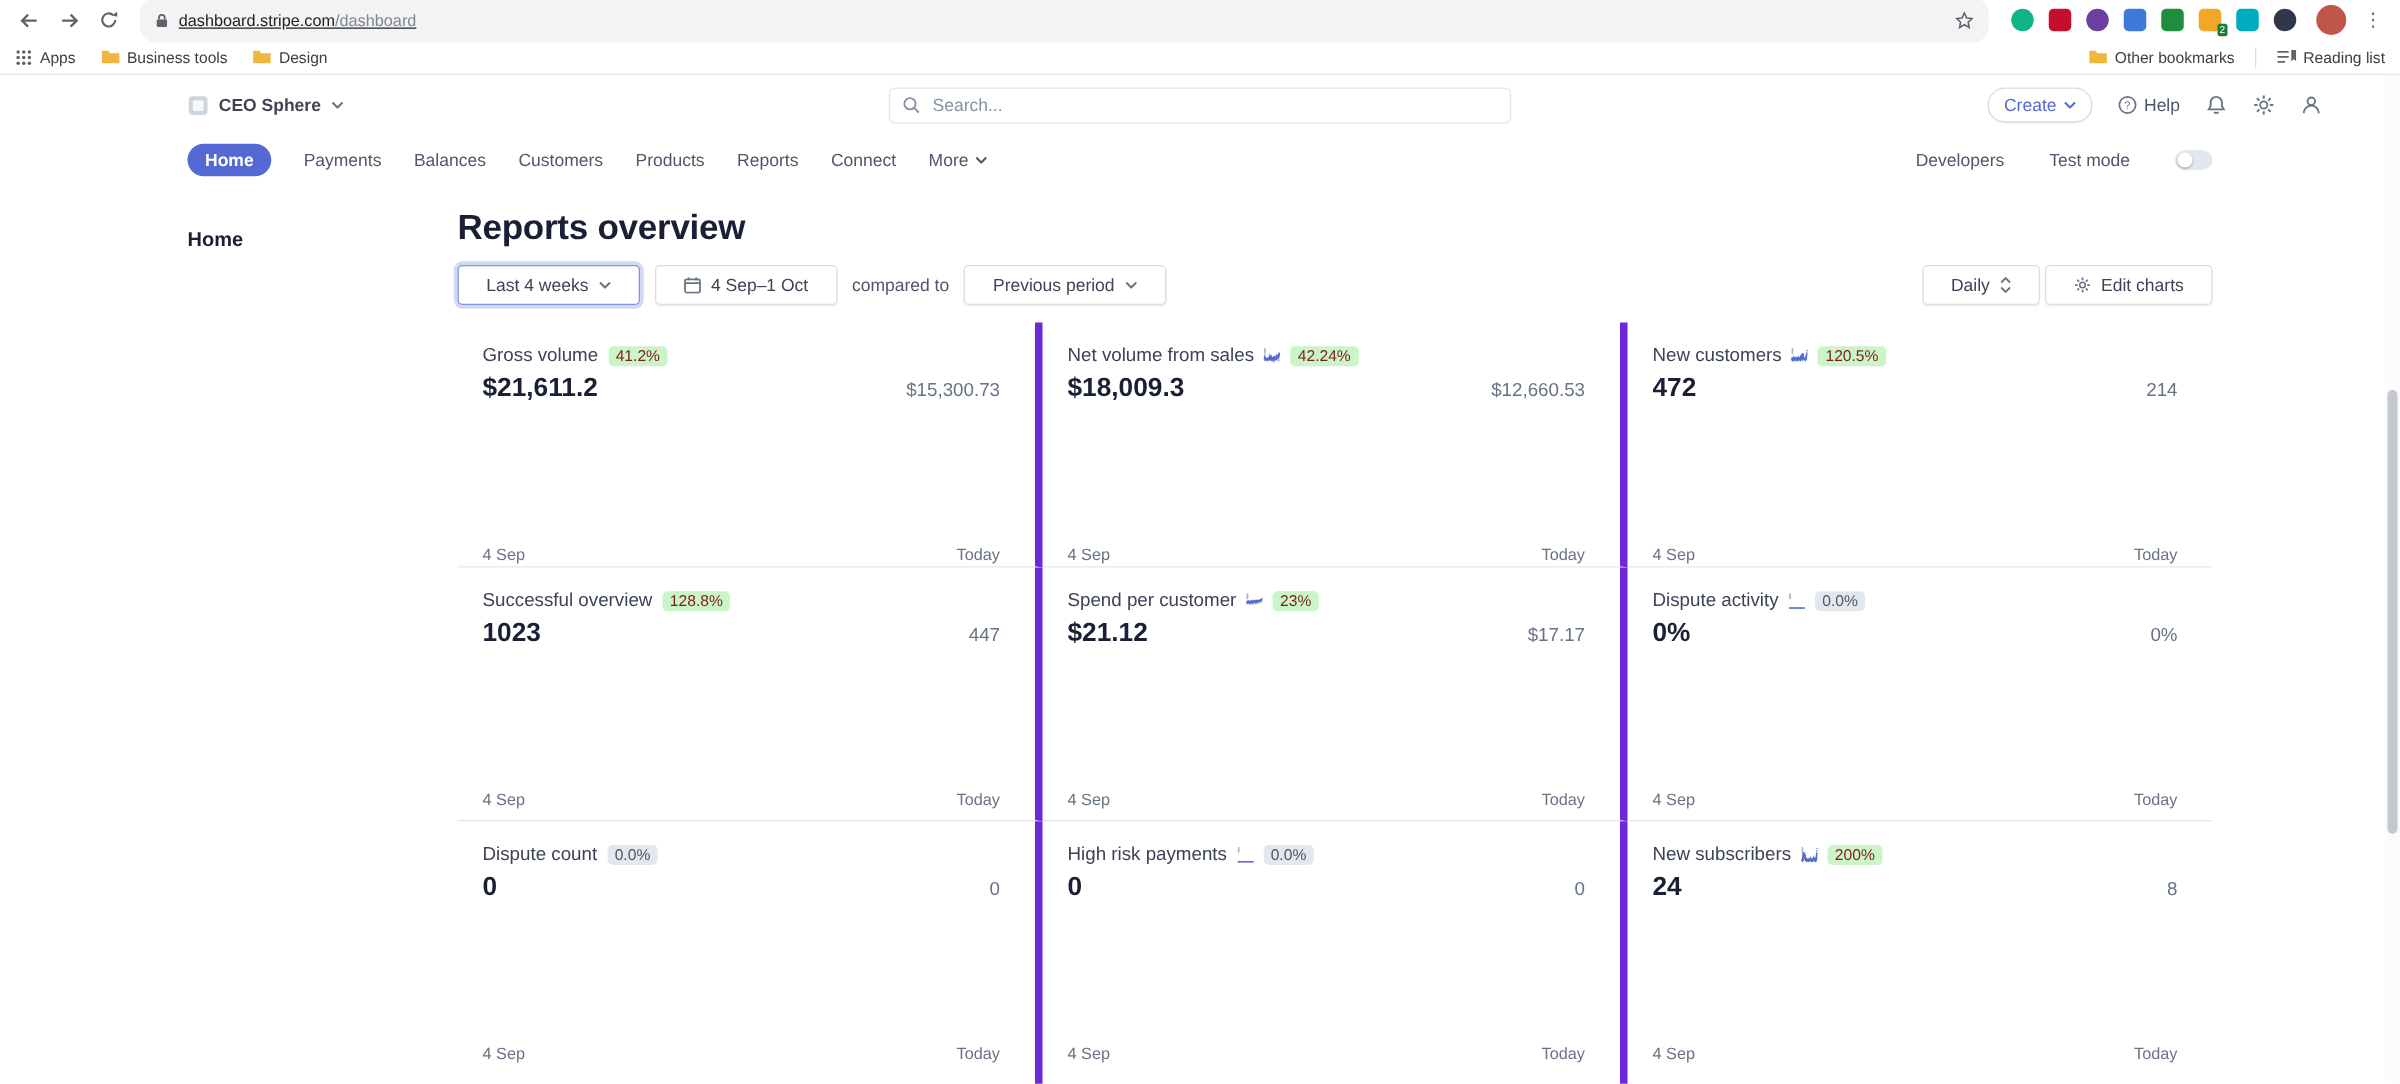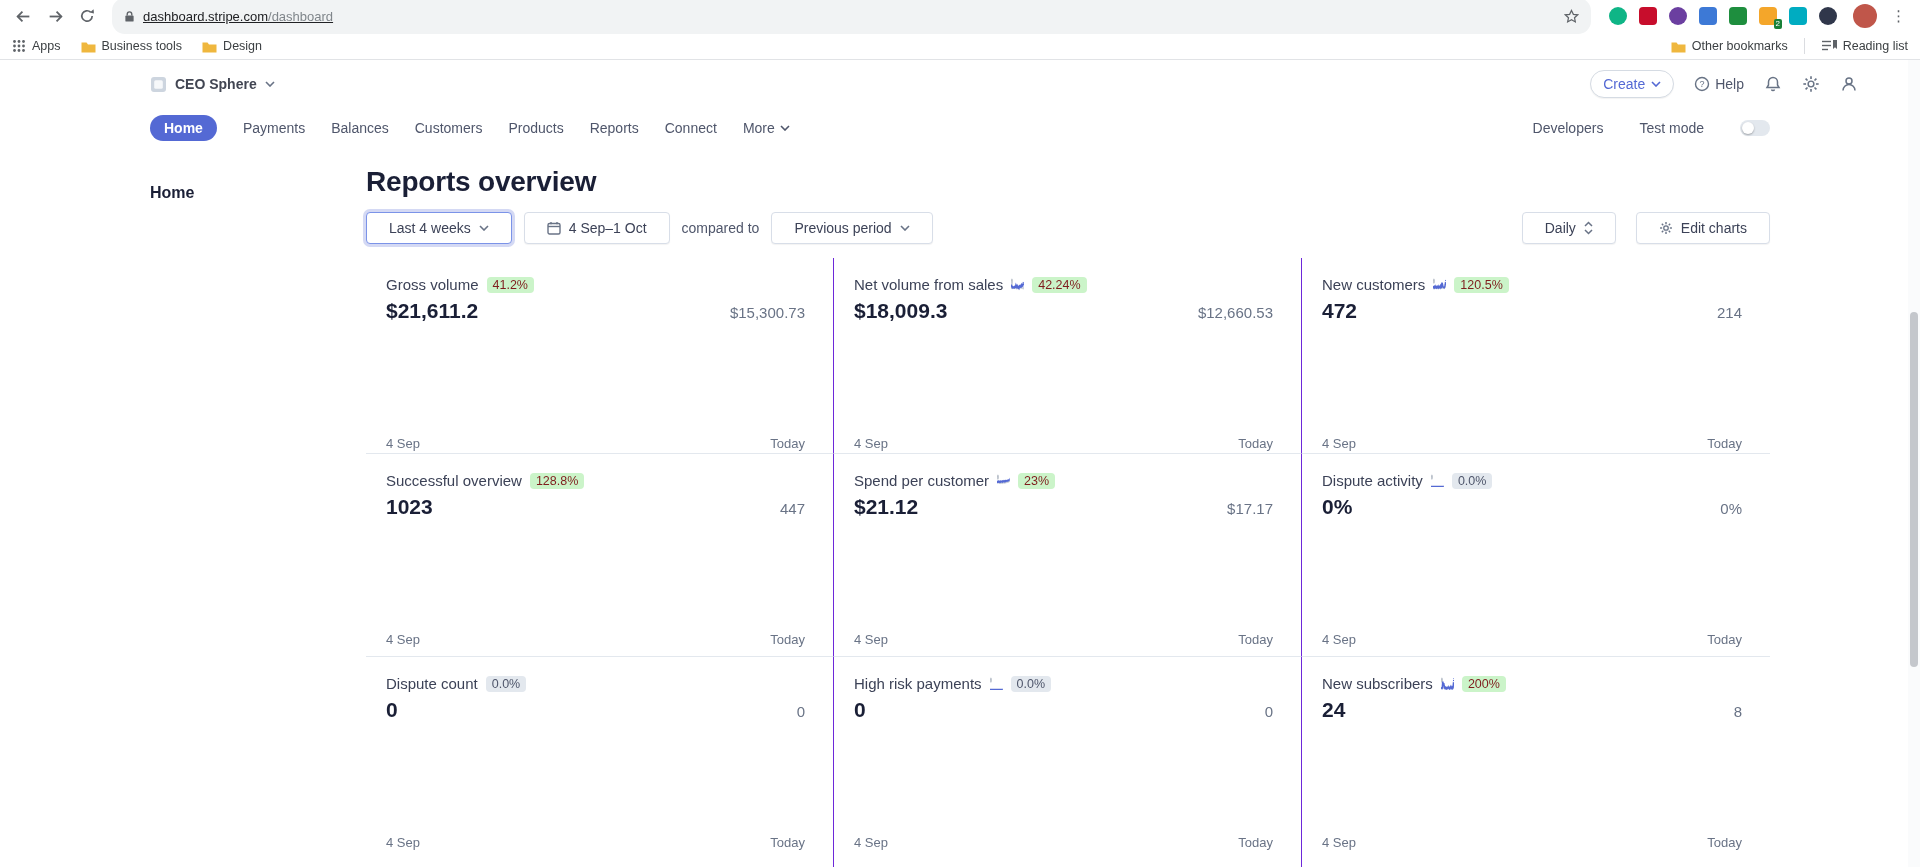--- a/index.html
+++ b/index.html
@@ -13,21 +13,21 @@
   .omnibox { flex:1; height:36px; background:#f1f3f4; border-radius:13px; display:flex; align-items:center; gap:8px; padding:0 12px; margin:0 8px; font-size:13px; color:#202124;text-decoration:underline; }
   .omnibox .path { color:#80868b; }
   .omnibox .spacer { flex:1; }
   .extensions { display:flex; align-items:center; gap:12px; padding:0 8px; }
   .ext { width:18px; height:18px; border-radius:50%; position:relative; flex:none; }
   .ext.square { border-radius:4px; }
   .ext-badge { position:absolute; bottom:-4px; right:-5px; background:#188038; color:#fff; font-size:8px; line-height:10px; padding:0 2px; border-radius:2px; }
   .avatar { width:24px; height:24px; border-radius:50%; margin:0 6px; flex:none; }
   .kebab { color:#5f6368; font-size:15px; padding:0 6px; }
   .bookmarks-bar { height:28px; display:flex; align-items:center; padding:0 12px; gap:20px; font-size:12.5px; color:#3c4043; border-bottom:1px solid #e1e3e6; background:#fff; }
-  .bm-item { display:flex; align-items:flex-end; gap:6px; }
+  .bm-item { display:flex; align-items:flex-start; gap:6px; }
   .bm-right { margin-left:auto; display:flex; align-items:center; gap:16px; }
   .bm-sep { width:1px; height:16px; background:#dadce0; }
 
   
   .app-header { height:48px; display:flex; align-items:center; padding:0 62px 0 150px; position:relative; background:#fff; }
   .org-switcher { display:flex; align-items:center; gap:8px; font-size:14px; color:#414552; font-weight:bold; }
   .search-box { position:absolute; left:50%; transform:translateX(-50%); width:498px; height:29px; border:1px solid #e0e6ec; border-radius:5px; display:flex; align-items:center; gap:8px; padding:0 10px; background:#fff; }
   .search-box input { border:none; outline:none; flex:1; font-size:14px; font-family:inherit; color:#3c4257; background:transparent; }
   .search-box input::placeholder { color:#8792a2; }
   .header-right { margin-left:auto; display:flex; align-items:center; gap:20px; }
@@ -50,24 +50,24 @@
   .sidebar h2 { font-size:16px; font-weight:bold; margin:0 0 14px; color:#1a1f36; }
   .side-item { font-size:14px; color:#697386; padding:5px 0 5px 12px; border-left:2px solid transparent; margin-bottom:2px; }
   .side-item.active { color:#1a1f36; border-left-color:#4f566b; }
   .main { flex:1; padding:18px 0 0 0; }
   .page-title { font-size:28px; font-weight:bold; margin:0 0 14px; color:#1a1f36; letter-spacing:-.2px; }
 
   .controls { display:flex; align-items:center; gap:12px; width:1404px; margin-bottom:14px; }
   .ctl { height:32px; display:inline-flex; align-items:center; gap:8px; padding:0 22px; background:#fff; border:1px solid #d8dee8; border-radius:4px; font-size:14px; color:#3c4257; box-shadow:0 1px 1px rgba(0,0,0,.05); white-space:nowrap; }
   .ctl.focused { border-color:#7b93e8; box-shadow:0 0 0 3px rgba(84,105,212,.25); }
   .compared { font-size:14px; color:#4f566b; }
-  .controls-right { margin-left:auto; display:flex; align-items:center; gap:20px; }
+  .controls-right { margin-left:auto; display:flex; align-items:center; gap:4px; }
 
   .metrics-grid { width:1404px; display:grid; grid-template-columns:1fr 1fr 1fr; grid-template-rows:196px 203px 211px; }
-  .card { padding:18px 28px 6px 20px; border-right:1px solid #6d28d9; border-bottom:1px solid #e3e8ee; overflow:hidden; }
+  .card { padding:18px 28px 6px 20px; border-right:6px solid #6d28d9; border-bottom:1px solid #e3e8ee; overflow:hidden; }
   .card.last-col { border-right:none; }
   .card.last-row { border-bottom:none; }
   .card-head { display:flex; align-items:center; gap:8px; }
   .card-title { font-size:15px; color:#3c4257; }
   .info-icon { display:flex; align-items:center; }
   .badge { font-size:12.5px; padding:1px 6px; border-radius:4px; }
   .badge.green { background:#cbf4c9; color:#7f1d1d; }
   .badge.gray  { background:#e3e8ee; color:#4f566b; }
   .card-values { display:flex; align-items:baseline; justify-content:space-between; margin-top:6px; }
   .card-value { font-size:21px; font-weight:bold; color:#1a1f36; }
@@ -190,20 +190,27 @@
     <svg width="17" height="17" viewBox="0 0 17 17">
         <rect x="1" y="1" width="15" height="15" rx="3" fill="#cdd5df"></rect>
         <rect x="4.2" y="4.2" width="8.6" height="8.6" rx="1.5" fill="#f6f8fa"></rect>
       </svg>
     <span>CEO Sphere</span>
     <svg width="10" height="6" viewBox="0 0 10 6">
         <polyline points="1,1 5,5 9,1" fill="none" stroke="#697386" stroke-width="1.6"></polyline>
       </svg>
   </div>
 
+  <div class="search-box">
+    <svg width="14" height="14" viewBox="0 0 14 14">
+        <circle cx="6" cy="6" r="4.5" fill="none" stroke="#8792a2" stroke-width="1.5"></circle>
+        <line x1="9.5" y1="9.5" x2="13" y2="13" stroke="#8792a2" stroke-width="1.5"></line>
+      </svg>
+    <input readonly="" placeholder="Search..." style="">
+  </div>
 
   <div class="header-right">
     <button class="create-btn">
       <span>Create</span>
       <svg width="10" height="6" viewBox="0 0 10 6">
           <polyline points="1,1 5,5 9,1" fill="none" stroke="#5469d4" stroke-width="1.6"></polyline>
         </svg>
     </button>
     <div class="help">
       <svg width="16" height="16" viewBox="0 0 16 16">

